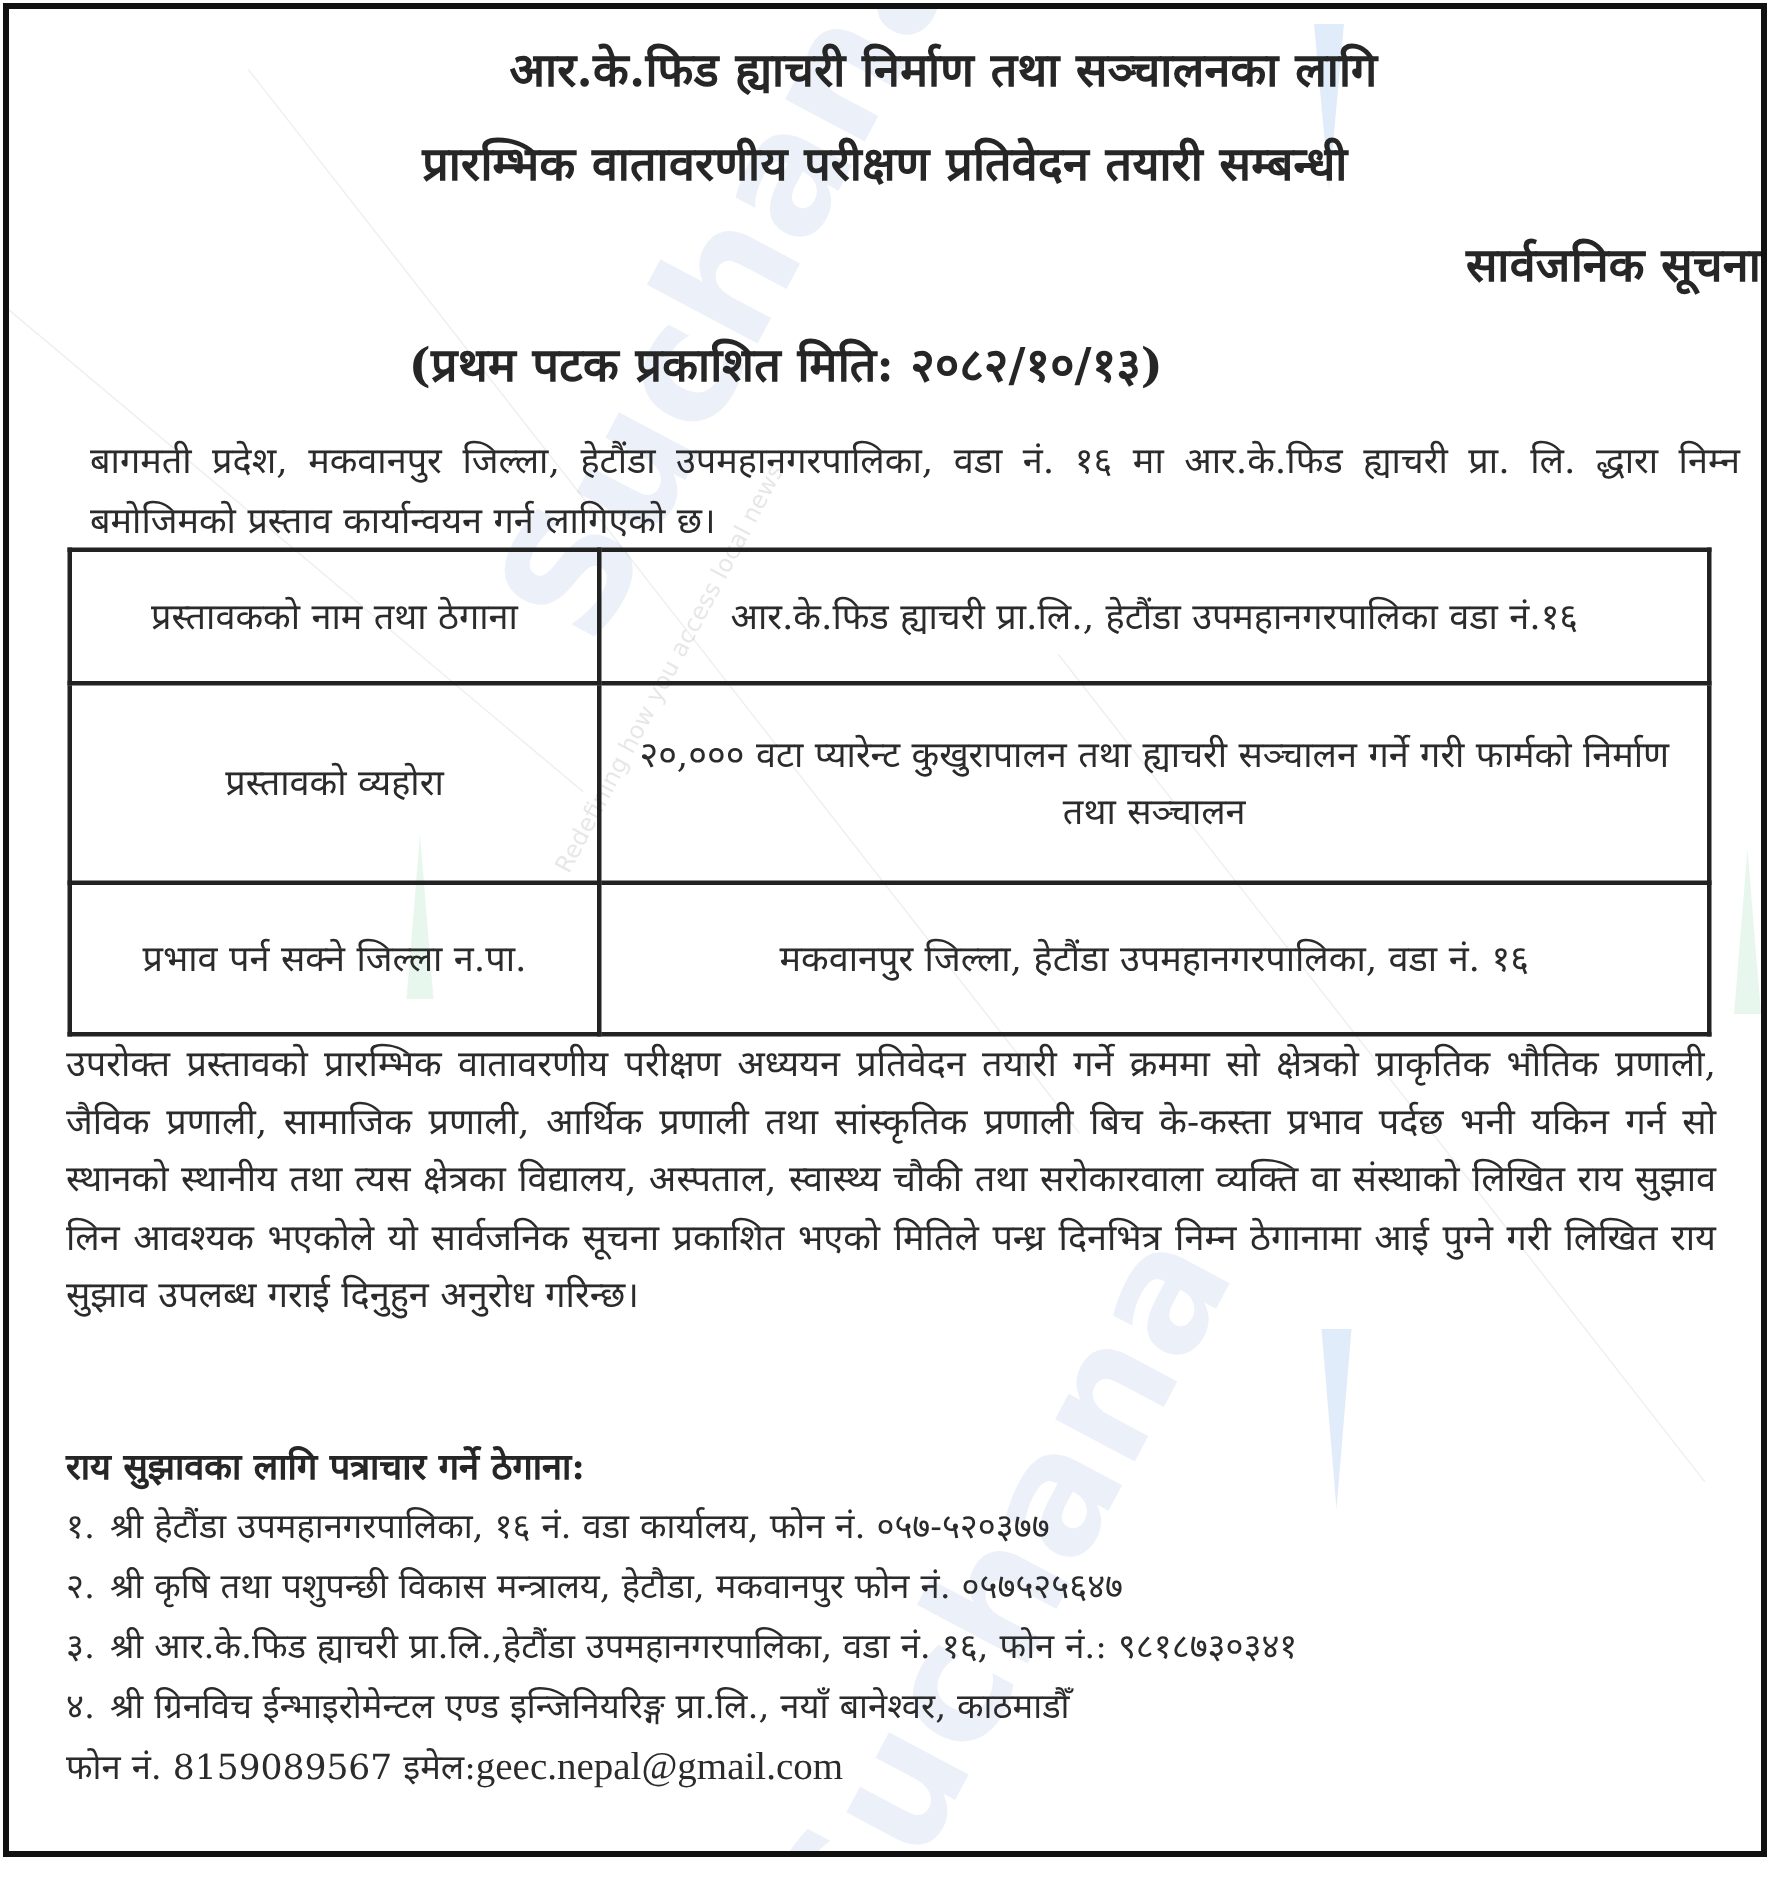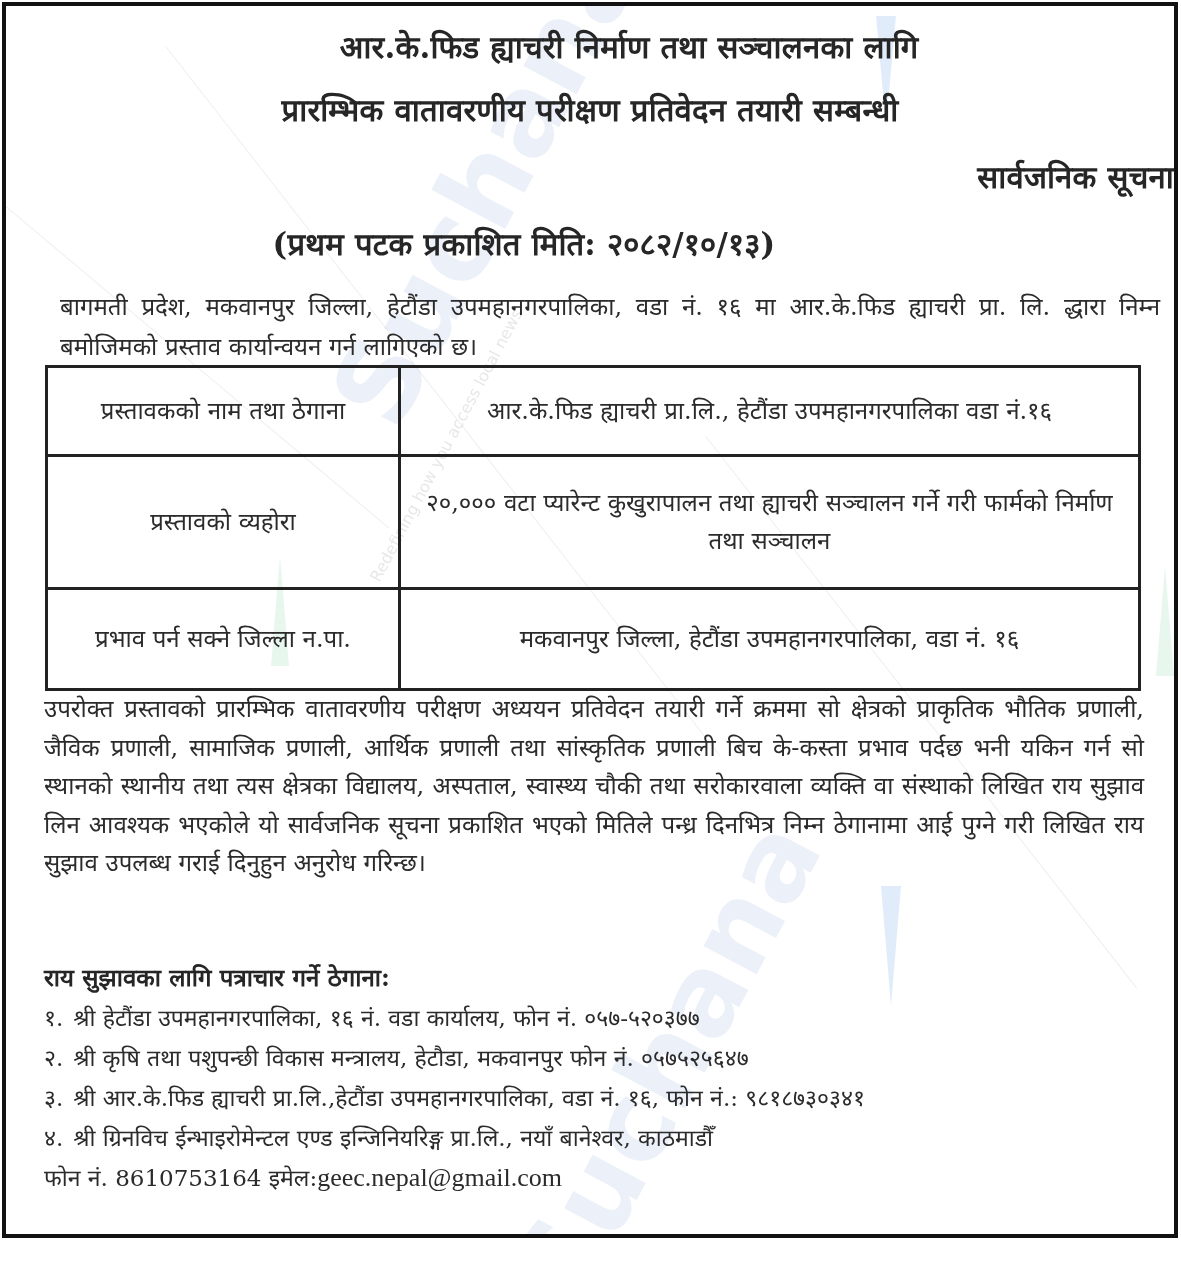--- a/index.html
+++ b/index.html
@@ -219,19 +219,19 @@
       <li>
         <span class="num">२.</span><span>श्री कृषि तथा पशुपन्छी विकास मन्त्रालय, हेटौडा, मकवानपुर फोन नं. ०५७५२५६४७</span>
       </li>
       <li>
         <span class="num">३.</span><span>श्री आर.के.फिड ह्याचरी प्रा.लि.,हेटौंडा उपमहानगरपालिका, वडा नं. १६, फोन नं.: ९८१८७३०३४१</span>
       </li>
       <li>
         <span class="num">४.</span><span>श्री ग्रिनविच ईन्भाइरोमेन्टल एण्ड इन्जिनियरिङ्ग प्रा.लि., नयाँ बानेश्वर, काठमाडौँ</span>
       </li>
       <li>
-        <span>फोन नं. 8610753164 इमेल:</span><span class="email">geec.nepal@gmail.com</span>
+        <span>फोन नं. 8159089567 इमेल:</span><span class="email">geec.nepal@gmail.com</span>
       </li>
     </ul>
   </div>
 </div>
 
 <div class="source">Source: Sourya Dainik</div>
 
 </body></html>

